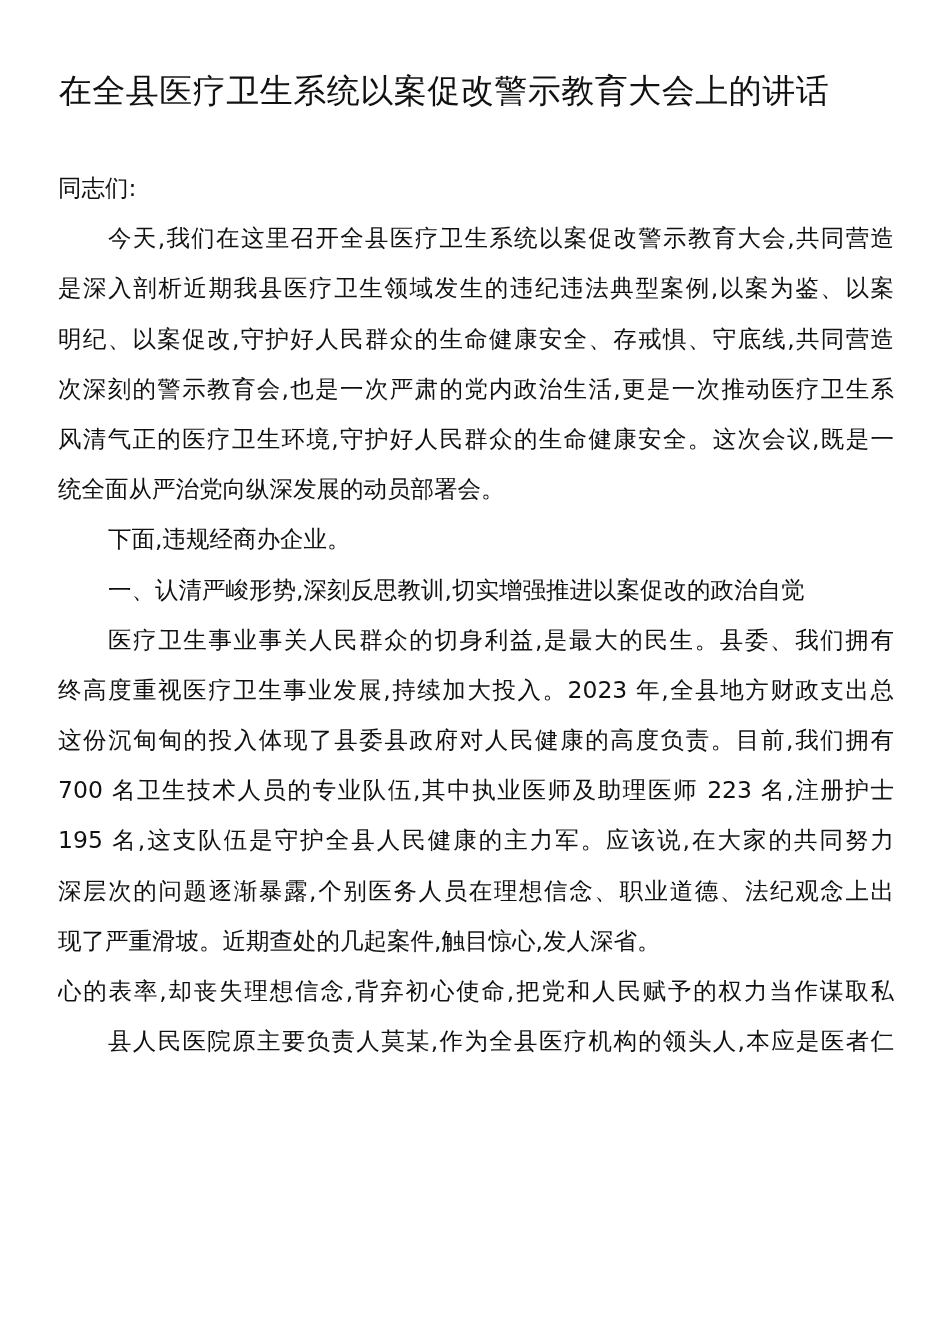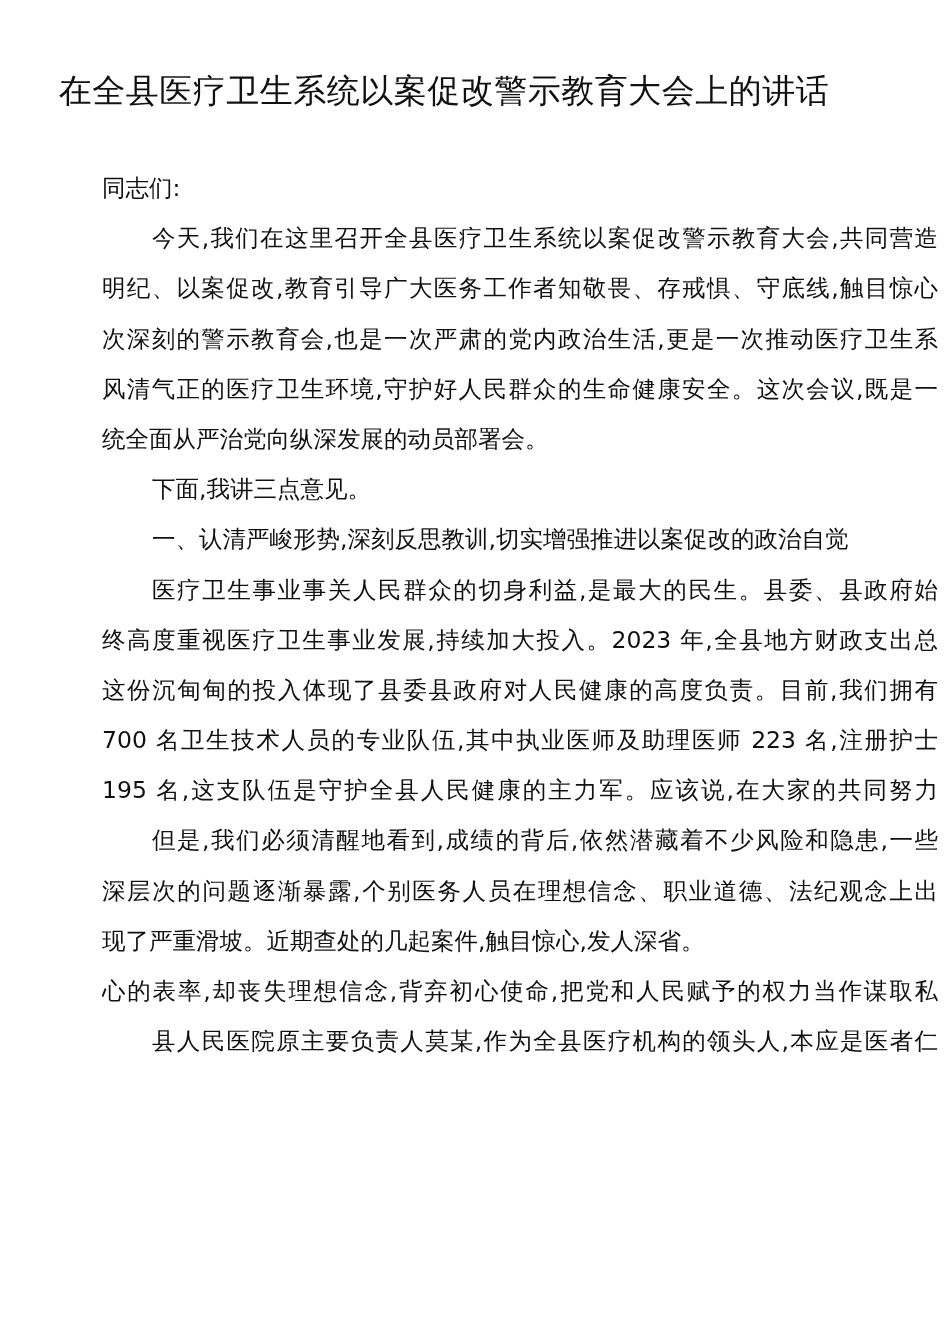--- a/index.html
+++ b/index.html
@@ -1,44 +1,44 @@
 <!DOCTYPE html>
 <html><head>
   <meta charset="utf-8">
   <style>
     html, body { margin: 0; padding: 0; background: #ffffff; }
     body { width: 950px; height: 1344px; overflow: hidden; position: relative;
            font-family: "DejaVu Sans", "Liberation Sans", sans-serif; color: #111111; }
     .page { position: absolute; left: 0; top: 0; width: 950px; height: 1344px; background: #fff; }
     .title { position: absolute; left: 0; width: 888px; top: 68px; text-align: center;
              font-size: 33px; line-height: 46px; letter-spacing: 0.5px; color: #111; white-space: nowrap; }
-    .body { position: absolute; left: 58px; top: 163px; width: 836px; margin-left: 44px; }
+    .body { position: absolute; left: 58px; top: 163px; width: 836px; }
     .line { height: 50.2px; line-height: 50px; font-size: 23.5px; white-space: nowrap;
             text-align: justify; text-align-last: justify; overflow: hidden; }
     .line.last { text-align-last: left; }
     .line.indent { padding-left: 50px; }
   </style>
 </head>
 <body>
 
 <div class="page">
   <div class="title">在全县医疗卫生系统以案促改警示教育大会上的讲话</div>
   <div class="body" id="doc-body">
       <div class="line last">同志们:</div>
       <div class="line indent">今天,我们在这里召开全县医疗卫生系统以案促改警示教育大会,共同营造</div>
-      <div class="line">明纪、以案促改,教育引导广大医务工作者知敬畏、存戒惧、守底线,触目惊心</div>
+      <div class="line">是深入剖析近期我县医疗卫生领域发生的违纪违法典型案例,以案为鉴、以案</div>
+      <div class="line">明纪、以案促改,守护好人民群众的生命健康安全、存戒惧、守底线,共同营造</div>
       <div class="line">次深刻的警示教育会,也是一次严肃的党内政治生活,更是一次推动医疗卫生系</div>
       <div class="line">风清气正的医疗卫生环境,守护好人民群众的生命健康安全。这次会议,既是一</div>
       <div class="line last">统全面从严治党向纵深发展的动员部署会。</div>
-      <div class="line indent last">下面,我讲三点意见。</div>
+      <div class="line indent last">下面,违规经商办企业。</div>
       <div class="line indent last">一、认清严峻形势,深刻反思教训,切实增强推进以案促改的政治自觉</div>
-      <div class="line indent">医疗卫生事业事关人民群众的切身利益,是最大的民生。县委、县政府始</div>
+      <div class="line indent">医疗卫生事业事关人民群众的切身利益,是最大的民生。县委、我们拥有</div>
       <div class="line">终高度重视医疗卫生事业发展,持续加大投入。2023 年,全县地方财政支出总</div>
       <div class="line">这份沉甸甸的投入体现了县委县政府对人民健康的高度负责。目前,我们拥有</div>
       <div class="line">700 名卫生技术人员的专业队伍,其中执业医师及助理医师 223 名,注册护士</div>
       <div class="line">195 名,这支队伍是守护全县人民健康的主力军。应该说,在大家的共同努力</div>
-      <div class="line indent">但是,我们必须清醒地看到,成绩的背后,依然潜藏着不少风险和隐患,一些</div>
       <div class="line">深层次的问题逐渐暴露,个别医务人员在理想信念、职业道德、法纪观念上出</div>
       <div class="line last">现了严重滑坡。近期查处的几起案件,触目惊心,发人深省。</div>
       <div class="line">心的表率,却丧失理想信念,背弃初心使命,把党和人民赋予的权力当作谋取私</div>
       <div class="line indent">县人民医院原主要负责人莫某,作为全县医疗机构的领头人,本应是医者仁</div>
     </div>
 </div>
 
 </body></html>

